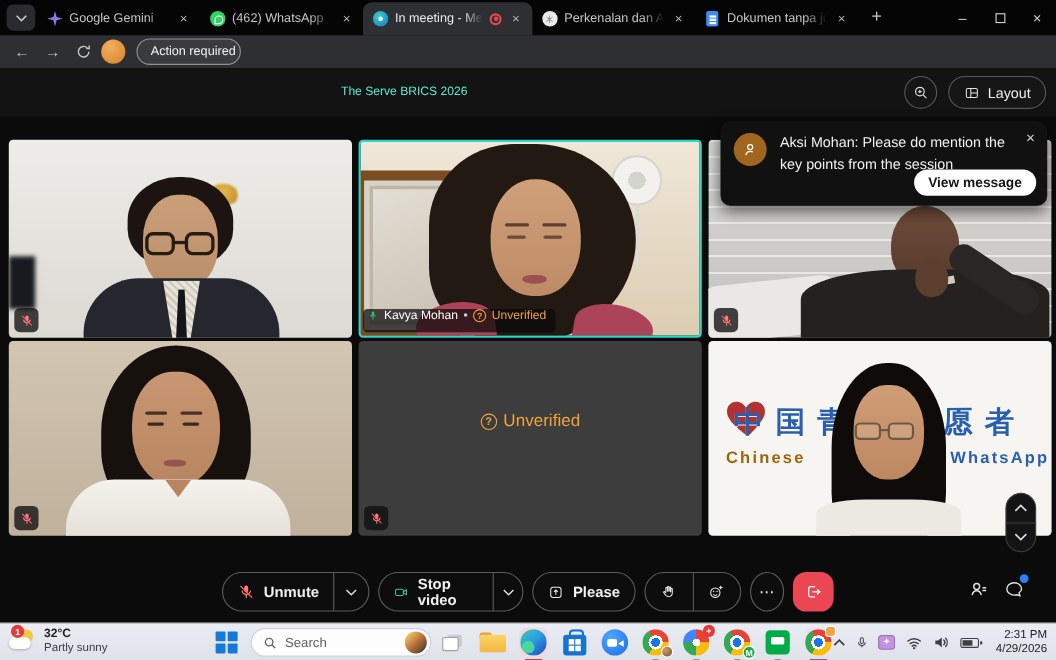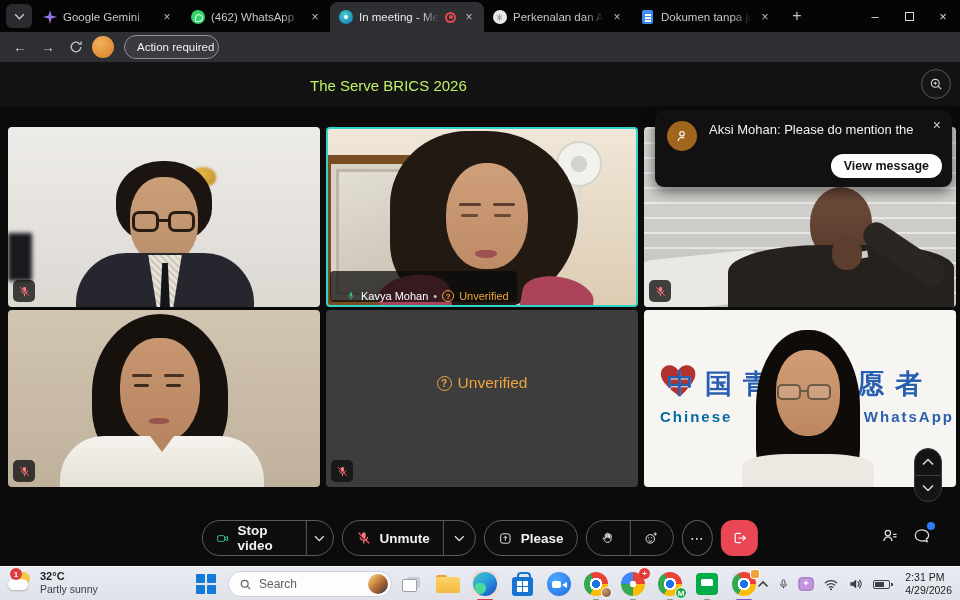--- a/index.html
+++ b/index.html
@@ -37,21 +37,21 @@
   .url{flex:1;font-size:11.5px;white-space:nowrap;overflow:hidden}
   .url-domain{color:#e8eaed}
   .url-path{color:#9aa0a6}
   .starbtn{color:#c6c8cc;font-size:13px}
   .profile-avatar{width:22px;height:22px;border-radius:50%;background:radial-gradient(circle at 35% 30%,#f2b05e,#d87f27);flex:none}
   .action-required{height:24px;border:1px solid #8d9096;background:#3a3b3f;border-radius:12px;display:flex;align-items:center;gap:6px;padding:0 4px 0 12px;color:#f1f2f4;font-size:11.5px;margin-left:6px;white-space:nowrap}
 
   
   .stage{position:absolute;left:0;top:62px;width:960px;height:504px;background:#0b0b0b}
   .wx-header{position:relative;height:44px;background:#131313}
-  .wx-title{position:absolute;left:310px;top:15px;font-size:15px;color:#bef264}
+  .wx-title{position:absolute;left:310px;top:15px;font-size:11px;color:#5eead4}
   .hdr-right{position:absolute;right:9px;top:7px;display:flex;align-items:center;gap:10px}
   .circle-btn{width:30px;height:30px;border:1px solid #585858;border-radius:50%;display:flex;align-items:center;justify-content:center;background:rgba(25,25,25,.5)}
   .hdr-pill{height:30px;border:1px solid #585858;border-radius:15px;display:flex;align-items:center;gap:7px;padding:0 13px;color:#ededed;font-size:13px;background:rgba(25,25,25,.5)}
 
   
   .tile{position:absolute;width:312px;height:180px;border-radius:4px;overflow:hidden;background:#222}
   #t1{left:8px;top:65px;background:linear-gradient(#eeece8,#dcd9d3)}
   #t2{left:326px;top:65px;background:linear-gradient(#f0e7d8,#dcccb2);border:2px solid #2fd5c8}
   #t3{left:644px;top:65px;background-image:repeating-linear-gradient(180deg,rgba(255,255,255,.55) 0 2px,rgba(0,0,0,0) 2px 15px),linear-gradient(#dad8d4,#c4c2be)}
   #t4{left:8px;top:248px;height:177px;background:linear-gradient(#d2c5b1,#bfb19c)}
@@ -110,33 +110,33 @@
   #t5 .center-name{position:absolute;left:0;right:0;top:54px;text-align:center}
   .big-name{font-size:27px;color:#f2f2f2;font-weight:500;letter-spacing:.5px}
   .unv-row{margin-top:10px;display:flex;align-items:center;justify-content:center;gap:6px}
   .qcircle{display:inline-flex;align-items:center;justify-content:center;border:1.4px solid #f0a43c;color:#f0a43c;border-radius:50%;width:12px;height:12px;font-size:8px;font-weight:700;flex:none}
   .qcircle.big{width:15px;height:15px;font-size:10px}
   .ustat{color:#f0a43c;font-size:11px}
   .ustat.big{font-size:15.5px}
 
   
   #t6 .cn{left:0;right:0;top:56px;text-align:center;color:#2a5fb0;font-size:27px;font-weight:700;letter-spacing:11px;white-space:nowrap;text-shadow:0 1px 0 rgba(255,255,255,.85)}
-  #t6 .enl{left:16px;top:98px;color:#0369a1;font-size:15px;font-weight:700;letter-spacing:2px}
+  #t6 .enl{left:16px;top:98px;color:#a16207;font-size:15px;font-weight:700;letter-spacing:2px}
   #t6 .enr{right:2px;top:98px;color:#2a5fb0;font-size:15px;font-weight:700;letter-spacing:2px}
   #t6 .heart{left:12px;top:48px;width:48px;height:44px}
   #t6 .hair{left:112px;top:20px;width:104px;height:160px;background:#0e0b09;border-radius:48% 48% 26% 26%}
   #t6 .face{left:132px;top:40px;width:64px;height:86px;background:linear-gradient(#cf9d77,#bd8860);border-radius:46%}
   #t6 .spec{top:74px;width:24px;height:16px;border:2px solid #6b5a44;border-radius:5px;background:rgba(255,255,255,.14)}
   #t6 .spec.l{left:133px}#t6 .spec.r{left:163px}
   #t6 .bridge{left:156px;top:80px;width:8px;height:2px;background:#6b5a44}
   #t6 .shirt{left:98px;top:144px;width:132px;height:36px;background:#ece9e2;border-radius:34% 34% 0 0}
 
   
   .micbadge{position:absolute;left:5px;bottom:5px;width:22px;height:22px;border-radius:5px;background:rgba(15,15,15,.78);display:flex;align-items:center;justify-content:center;z-index:5}
-  .name-pill{position:absolute;left:2px;bottom:3px;height:31px;background:rgba(10,10,10,.72);border-radius:4px;display:flex;align-items:flex-end;gap:5px;padding:0 8px 0 16px;z-index:5}
+  .name-pill{position:absolute;left:2px;bottom:3px;height:21px;background:rgba(10,10,10,.72);border-radius:4px;display:flex;align-items:flex-start;gap:5px;padding:0 8px 0 4px;z-index:5}
   .pname{color:#fff;font-size:11px}
   .psep{color:#cfcfcf;font-size:11px}
 
   
   .scrollpill{position:absolute;left:914px;top:386px;width:28px;height:54px;background:#141414;border:1px solid #3c3c3c;border-radius:14px;display:flex;flex-direction:column;z-index:30}
   .scrollpill .half{flex:1;display:flex;align-items:center;justify-content:center}
   .scrollpill .half:first-child{border-bottom:1px solid #3c3c3c}
 
   
   .toast{position:absolute;left:655px;top:48px;width:297px;height:77px;background:#111;border-radius:9px;z-index:40;box-shadow:0 4px 14px rgba(0,0,0,.6)}
@@ -203,21 +203,21 @@
   .badge{position:absolute;border-radius:50%;display:flex;align-items:center;justify-content:center;color:#fff;font-weight:700}
   .badge.avatar{right:-3px;bottom:-1px;width:11px;height:11px;background:radial-gradient(circle at 35% 30%,#c79b76,#7a4c2e);border:1px solid #fff}
   .badge.red{right:-4px;top:-3px;width:11px;height:11px;background:#e23b3b;font-size:8px}
   .badge.green-m{right:-4px;bottom:-2px;width:12px;height:12px;background:#1ea94c;font-size:8px;border:1px solid #fff}
   .badge.orange{right:-3px;top:-2px;width:10px;height:10px;background:#f0a43c;border-radius:3px;border:1px solid #fff}
   .tray{position:absolute;right:4px;top:0;height:34px;display:flex;align-items:center;gap:9px}
   .tray-ic{display:flex;align-items:center;justify-content:center}
   .ic-battery{width:17px;height:9px;border:1.4px solid #3c3f44;border-radius:2px;position:relative}
   .ic-battery::before{content:"";position:absolute;left:1px;top:1px;bottom:1px;width:9px;background:#3c3f44}
   .ic-battery::after{content:"";position:absolute;right:-3.5px;top:2px;width:2px;height:3.5px;background:#3c3f44;border-radius:0 1px 1px 0}
-  .clock{font-size:10.5px;color:#1c1c1f;line-height:13px;margin:0 4px 0 6px}
+  .clock{text-align:right;font-size:10.5px;color:#1c1c1f;line-height:13px;margin:0 4px 0 6px}
 </style>
 </head>
 <body>
 
 <div class="screen">
 
   <div class="tabstrip">
     <div class="tab-search-btn">
       <svg width="11" height="7" viewBox="0 0 12 8">
           <polyline points="1,1.5 6,6.5 11,1.5" fill="none" stroke="#c9cbd0" stroke-width="1.6"></polyline>
@@ -304,20 +304,29 @@
       <span class="wx-title">The Serve BRICS 2026</span>
       <div class="hdr-right">
         <div class="circle-btn">
           <svg width="16" height="16" viewBox="0 0 22 22">
               <g fill="none" stroke="#dcdcdc" stroke-width="1.5">
                 <circle cx="10" cy="10" r="5.4"></circle>
                 <path d="M14.2 14.2l4 4"></path>
                 <path d="M10 7.8v4.4M7.8 10h4.4"></path>
               </g>
             </svg>
+        </div>
+        <div class="hdr-pill">
+          <svg width="15" height="15" viewBox="0 0 24 24">
+              <g fill="none" stroke="#e3e3e3" stroke-width="1.5">
+                <rect x="4" y="5.5" width="16" height="13" rx="2"></rect>
+                <path d="M10.5 5.5v13M10.5 12H20"></path>
+              </g>
+            </svg>
+          <span>Layout</span>
         </div>
       </div>
     </div>
 
     <div class="tile" id="t1">
       <div class="abs emblem"></div>
       <div class="abs sidedark"></div>
       <div class="abs hair"></div>
       <div class="abs face"></div>
       <div class="abs suit"></div>
@@ -460,62 +469,63 @@
       <div class="toast-avatar">
         <svg width="16" height="16" viewBox="0 0 24 24">
             <g fill="none" stroke="#fff" stroke-width="1.7">
               <circle cx="12" cy="8.6" r="3.4"></circle>
               <path d="M6 19.5c.8-3.4 3-5.2 6-5.2 1.4 0 2.6.4 3.6 1.1"></path>
             </g>
           </svg>
       </div>
       <div class="toast-text">
         <div>Aksi Mohan: Please do mention the</div>
+        <div>key points from the session</div>
       </div>
       <span class="toast-close">×</span>
       <span class="toast-btn">View message</span>
     </div>
 
     <div class="controlbar">
-      <div class="ctl-pill">
-        <div class="ctl-main">
-          <svg width="17" height="15" viewBox="0 0 24 24">
-              <g fill="none" stroke="#3ec98a" stroke-width="1.6">
-                <rect x="3" y="7" width="12.5" height="10" rx="2.5"></rect>
-                <path d="M15.5 11l5-2.8v7.6l-5-2.8z"></path>
-              </g>
-            </svg>
-          <span>Stop video</span>
-        </div>
-        <div class="ctl-split">
-          <svg width="11" height="7" viewBox="0 0 12 8">
-              <polyline points="1,1.5 6,6.5 11,1.5" fill="none" stroke="#e3e3e3" stroke-width="1.5"></polyline>
-            </svg>
-        </div>
-      </div>
       <div class="ctl-pill">
         <div class="ctl-main">
           <svg width="16" height="16" viewBox="0 0 24 24">
               <rect x="9.3" y="3.5" width="5.4" height="9.5" rx="2.7" fill="#ff7b83"></rect>
               <g fill="none" stroke="#ff7b83" stroke-width="1.6" stroke-linecap="round">
                 <path d="M6.3 10.8a5.8 5.8 0 0 0 11.4 0"></path>
                 <path d="M12 16.8v3"></path>
               </g>
               <path d="M4.5 4.5l15 15" stroke="#ff5c66" stroke-width="1.7" stroke-linecap="round"></path>
             </svg>
           <span>Unmute</span>
         </div>
         <div class="ctl-split">
           <svg width="11" height="7" viewBox="0 0 12 8">
               <polyline points="1,1.5 6,6.5 11,1.5" fill="none" stroke="#e3e3e3" stroke-width="1.5"></polyline>
             </svg>
         </div>
       </div>
       <div class="ctl-pill">
         <div class="ctl-main">
+          <svg width="17" height="15" viewBox="0 0 24 24">
+              <g fill="none" stroke="#3ec98a" stroke-width="1.6">
+                <rect x="3" y="7" width="12.5" height="10" rx="2.5"></rect>
+                <path d="M15.5 11l5-2.8v7.6l-5-2.8z"></path>
+              </g>
+            </svg>
+          <span>Stop video</span>
+        </div>
+        <div class="ctl-split">
+          <svg width="11" height="7" viewBox="0 0 12 8">
+              <polyline points="1,1.5 6,6.5 11,1.5" fill="none" stroke="#e3e3e3" stroke-width="1.5"></polyline>
+            </svg>
+        </div>
+      </div>
+      <div class="ctl-pill">
+        <div class="ctl-main">
           <svg width="15" height="15" viewBox="0 0 24 24">
               <g fill="none" stroke="#ececec" stroke-width="1.5">
                 <rect x="4.5" y="4.5" width="15" height="15" rx="3.5"></rect>
                 <path d="M12 15.5V8.5M9.2 11.2l2.8-2.8 2.8 2.8"></path>
               </g>
             </svg>
           <span>Please</span>
         </div>
       </div>
       <div class="ctl-pill">

